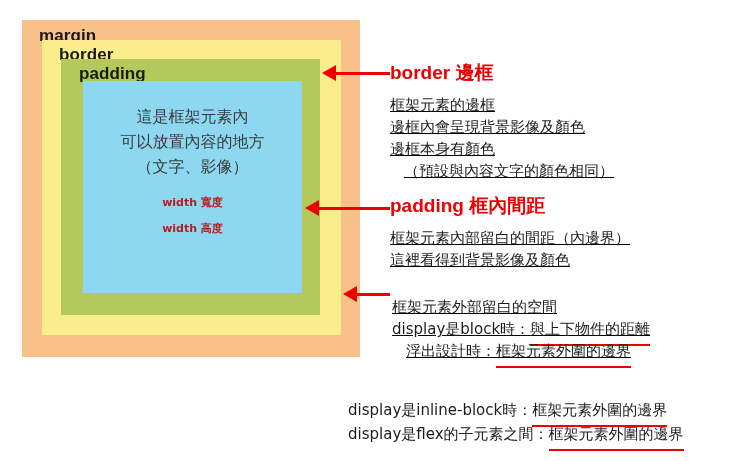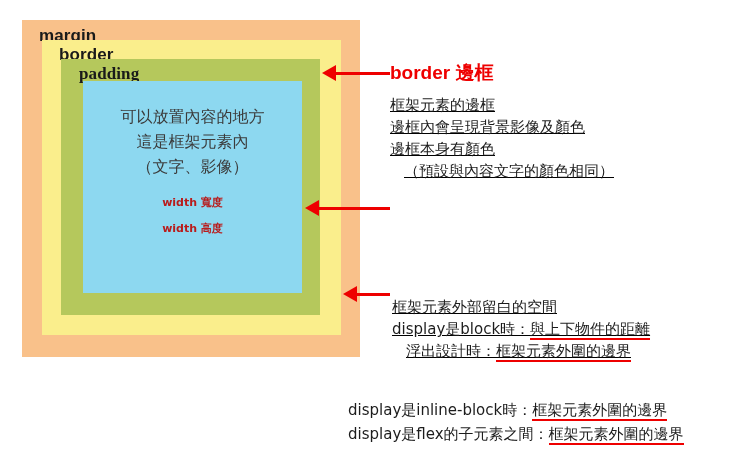--- a/index.html
+++ b/index.html
@@ -19,21 +19,21 @@
   #padding-box{left:19px;top:19px;right:21px;bottom:20px;}
   #content-box{left:22px;top:22px;right:18px;bottom:22px;}
 
   .boxlabel{
     position:absolute;left:17px;top:6px;
     font-size:17px;font-weight:bold;color:#1a1a1a;
     letter-spacing:.1px;white-space:nowrap;
   }
   #margin-box>.boxlabel{left:17px;top:6px;}
   #border-box>.boxlabel{left:17px;top:5px;}
-  #padding-box>.boxlabel{left:18px;top:5px;font-family:Liberation Serif, serif;}
+  #padding-box>.boxlabel{left:18px;top:5px;}
 
   
   #content-text{
     position:absolute;left:0;right:0;top:23px;
     text-align:center;
   }
   .c-line{
     font-size:16px;color:#3b3b3b;line-height:25px;
     font-family:"DejaVu Sans","Liberation Sans",sans-serif;
     white-space:nowrap;
@@ -62,43 +62,43 @@
     font-family:"Liberation Sans","DejaVu Sans",sans-serif;
   }
   .ann-body{margin-top:8px;text-decoration:underline;}
   .ann-line{
     font-size:15px;color:#1c1c1c;line-height:22px;white-space:nowrap;
     font-family:"DejaVu Sans","Liberation Sans",sans-serif;
   }
   .ann-line.indent{padding-left:14px;}
   .u{
     border-bottom:2px solid #ee0000;
-    padding-bottom:0px;
+    padding-bottom:6px;
   }
   #bottom-block{position:absolute;left:348px;top:398px;}
   #bottom-block .ann-line{line-height:24px;}
 </style>
 </head>
 <body>
 
 <div id="stage">
 
   <div class="boxlayer" id="margin-box" style="background: rgb(249, 193, 138);">
     <span class="boxlabel">margin</span>
 
     <div class="boxlayer" id="border-box" style="background: rgb(250, 238, 140);">
       <span class="boxlabel">border</span>
 
       <div class="boxlayer" id="padding-box" style="background: rgb(181, 200, 92);">
         <span class="boxlabel">padding</span>
 
         <div class="boxlayer" id="content-box" style="background: rgb(141, 216, 240);">
           <div id="content-text">
+            <div class="c-line">這是框架元素內</div>
             <div class="c-line">可以放置內容的地方</div>
-            <div class="c-line">這是框架元素內</div>
             <div class="c-line">（文字、影像）</div>
             <div class="gap"></div>
             <div class="c-line bold">width 寬度</div>
             <div class="c-line bold">width 高度</div>
           </div>
         </div>
 
       </div>
     </div>
   </div>
@@ -119,20 +119,27 @@
   <div class="ann" id="ann-border" style="left:390px;top:60px;">
     <div class="ann-title">border 邊框</div>
     <div class="ann-body">
       <div class="ann-line">框架元素的邊框</div>
       <div class="ann-line">邊框內會呈現背景影像及顏色</div>
       <div class="ann-line">邊框本身有顏色</div>
       <div class="ann-line indent">（預設與內容文字的顏色相同）</div>
     </div>
   </div>
 
+  <div class="ann" id="ann-padding" style="left:390px;top:193px;">
+    <div class="ann-title">padding 框內間距</div>
+    <div class="ann-body">
+      <div class="ann-line">框架元素內部留白的間距（內邊界）</div>
+      <div class="ann-line">這裡看得到背景影像及顏色</div>
+    </div>
+  </div>
 
   <div class="ann" id="ann-margin" style="left:392px;top:282px;">
     <div class="ann-body" style="margin-top:14px;">
       <div class="ann-line">框架元素外部留白的空間</div>
       <div class="ann-line"><span>display是block時：</span><span class="u">與上下物件的距離</span></div>
       <div class="ann-line indent"><span>浮出設計時：</span><span class="u">框架元素外圍的邊界</span></div>
     </div>
   </div>
 
   <div id="bottom-block">

